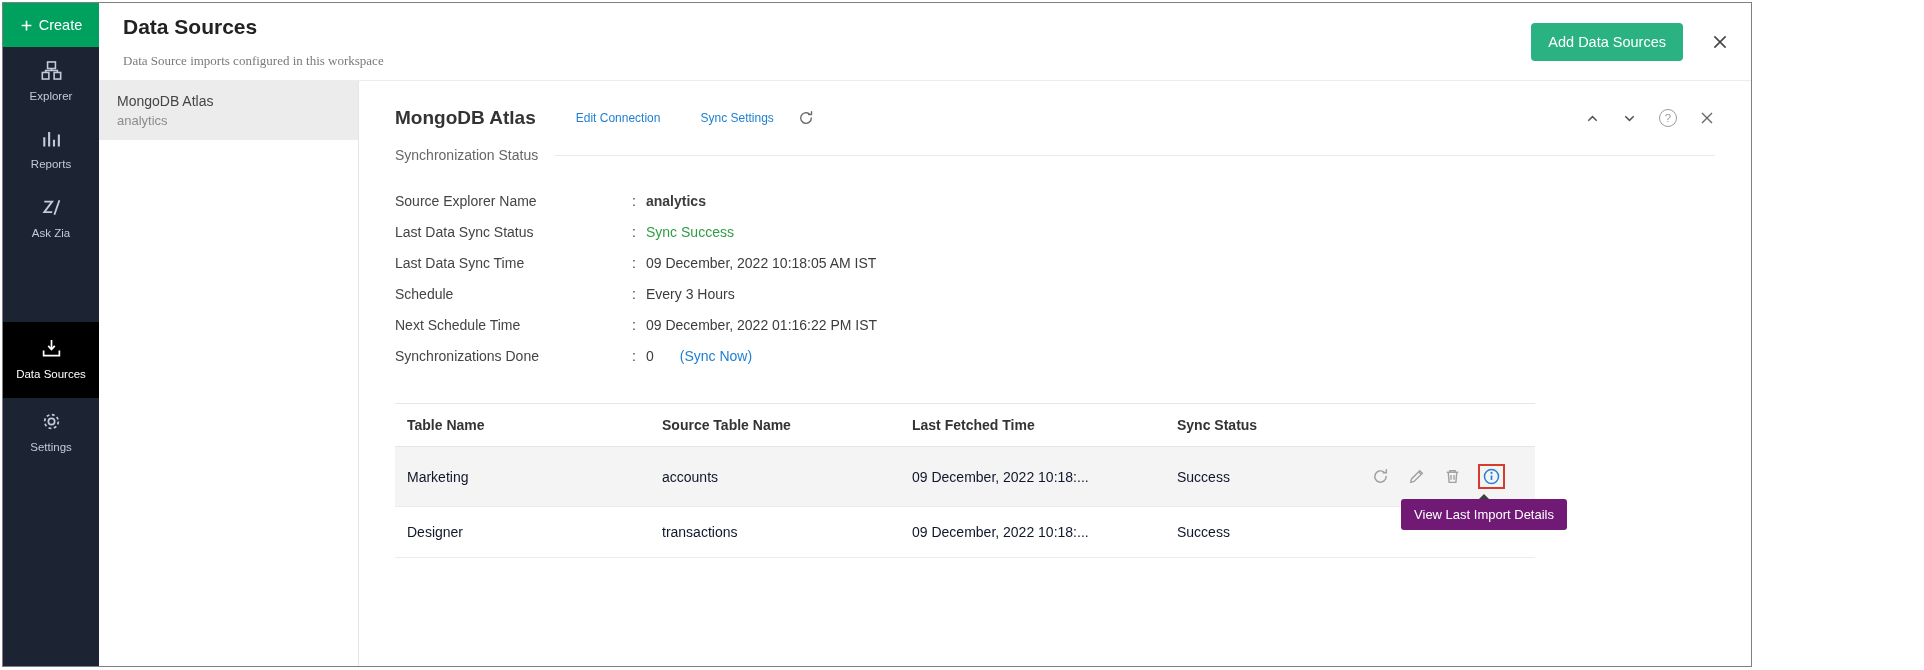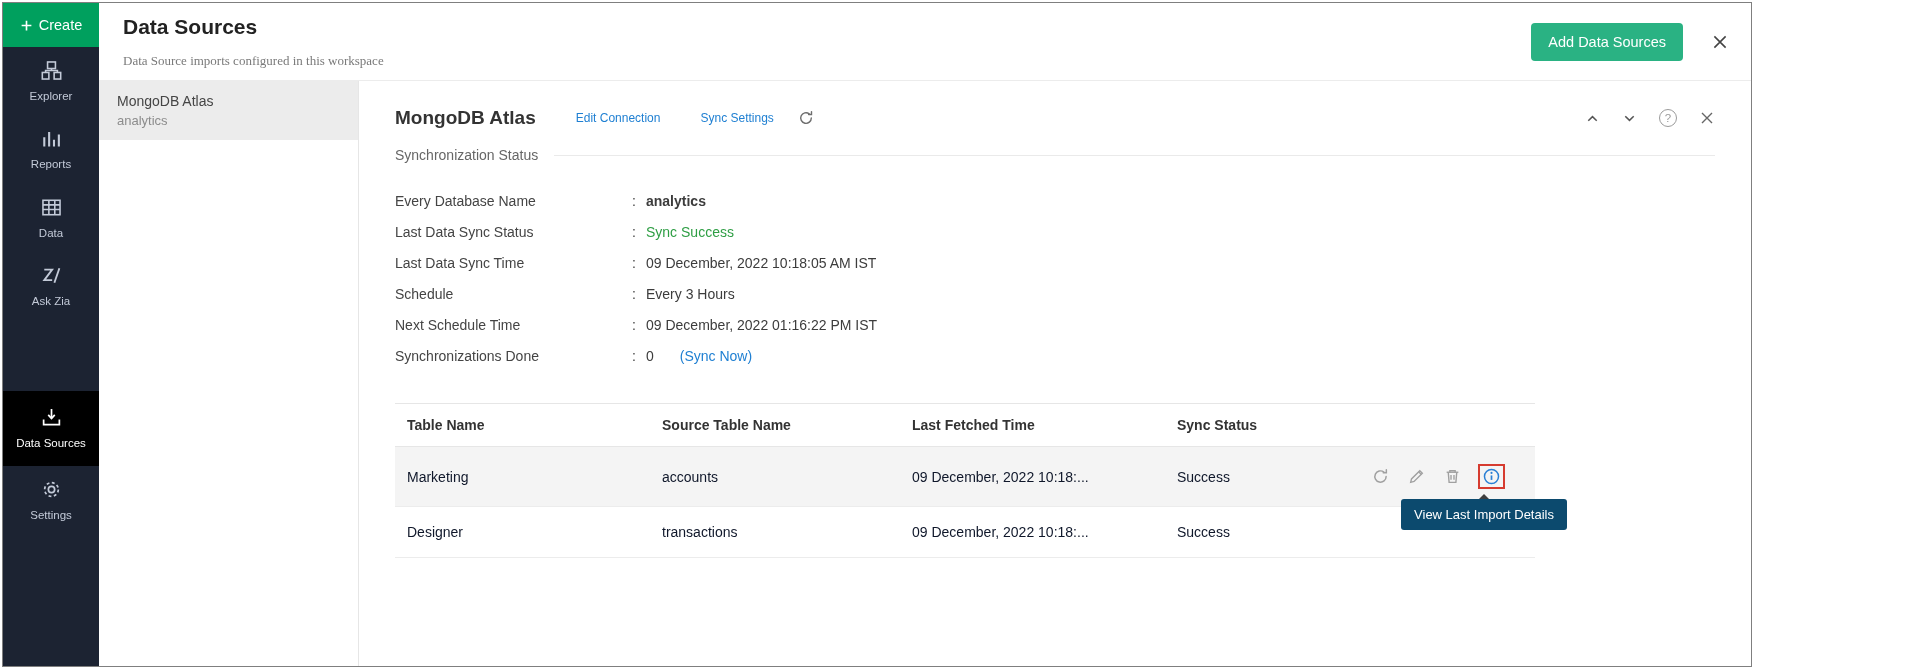--- a/index.html
+++ b/index.html
@@ -102,21 +102,21 @@
     background: none; border: none; cursor: pointer; color: #a0a0a0;
     display: inline-flex; align-items: center; vertical-align: middle; margin-left: 15px; padding: 0;
   }
   .action-btn svg { width: 17px; height: 17px; }
   .action-btn.info { color: #2a7fd4; }
   .highlight-ring { display: inline-flex; border: 2px solid #d63b2f; padding: 2px 3px; margin-left: 13px; vertical-align: middle; }
   .highlight-ring .action-btn { margin-left: 0; }
 
   .tooltip {
     position: absolute; top: 96px; right: -32px;
-    background: #0c4a6e; color: #fff; font-size: 13px;
+    background: #701a75; color: #fff; font-size: 13px;
     padding: 8px 13px; border-radius: 3px; white-space: nowrap; z-index: 5;
   }
   .tooltip::before {
     content: ""; position: absolute; top: -10px; right: 78px;
     border: 5px solid transparent; border-bottom-color: #3e3e3e;
   }
 </style>
 </head>
 <body>
 
@@ -140,27 +140,20 @@
       <span>Explorer</span>
     </div>
 
     <div class="nav-item">
       <svg viewBox="0 0 16 16" fill="none" stroke="currentColor" stroke-width="1.6">
         <path d="M2.5 14V7M6.2 14V3M9.9 14V9M13.6 14V5"></path>
       </svg>
       <span>Reports</span>
     </div>
 
-    <div class="nav-item">
-      <svg viewBox="0 0 16 16" fill="none" stroke="currentColor" stroke-width="1.2">
-        <rect x="1.5" y="2.5" width="13" height="11"></rect>
-          <path d="M1.5 6h13M1.5 9.5h13M6 2.5v11M10.5 2.5v11"></path>
-      </svg>
-      <span>Data</span>
-    </div>
 
     <div class="nav-item">
       <svg viewBox="0 0 16 16" fill="none" stroke="currentColor" stroke-width="1.4">
         <path d="M2.5 3.5h6l-6 8h6"></path>
           <path d="M10.2 13.5L14 2.5"></path>
       </svg>
       <span>Ask Zia</span>
     </div>
 
     <div class="nav-item active">
@@ -239,21 +232,21 @@
           </div>
         </div>
 
         <div class="section-row">
           <span class="section-title">Synchronization Status</span>
           <span class="section-line"></span>
         </div>
 
         <div class="fields">
           <div class="field-row">
-            <span class="f-label">Every Database Name</span>
+            <span class="f-label">Source Explorer Name</span>
             <span class="f-colon">:</span>
             <span class="f-value bold">analytics</span>
           </div>
           <div class="field-row">
             <span class="f-label">Last Data Sync Status</span>
             <span class="f-colon">:</span>
             <span class="f-value green">Sync Success</span>
           </div>
           <div class="field-row">
             <span class="f-label">Last Data Sync Time</span>

